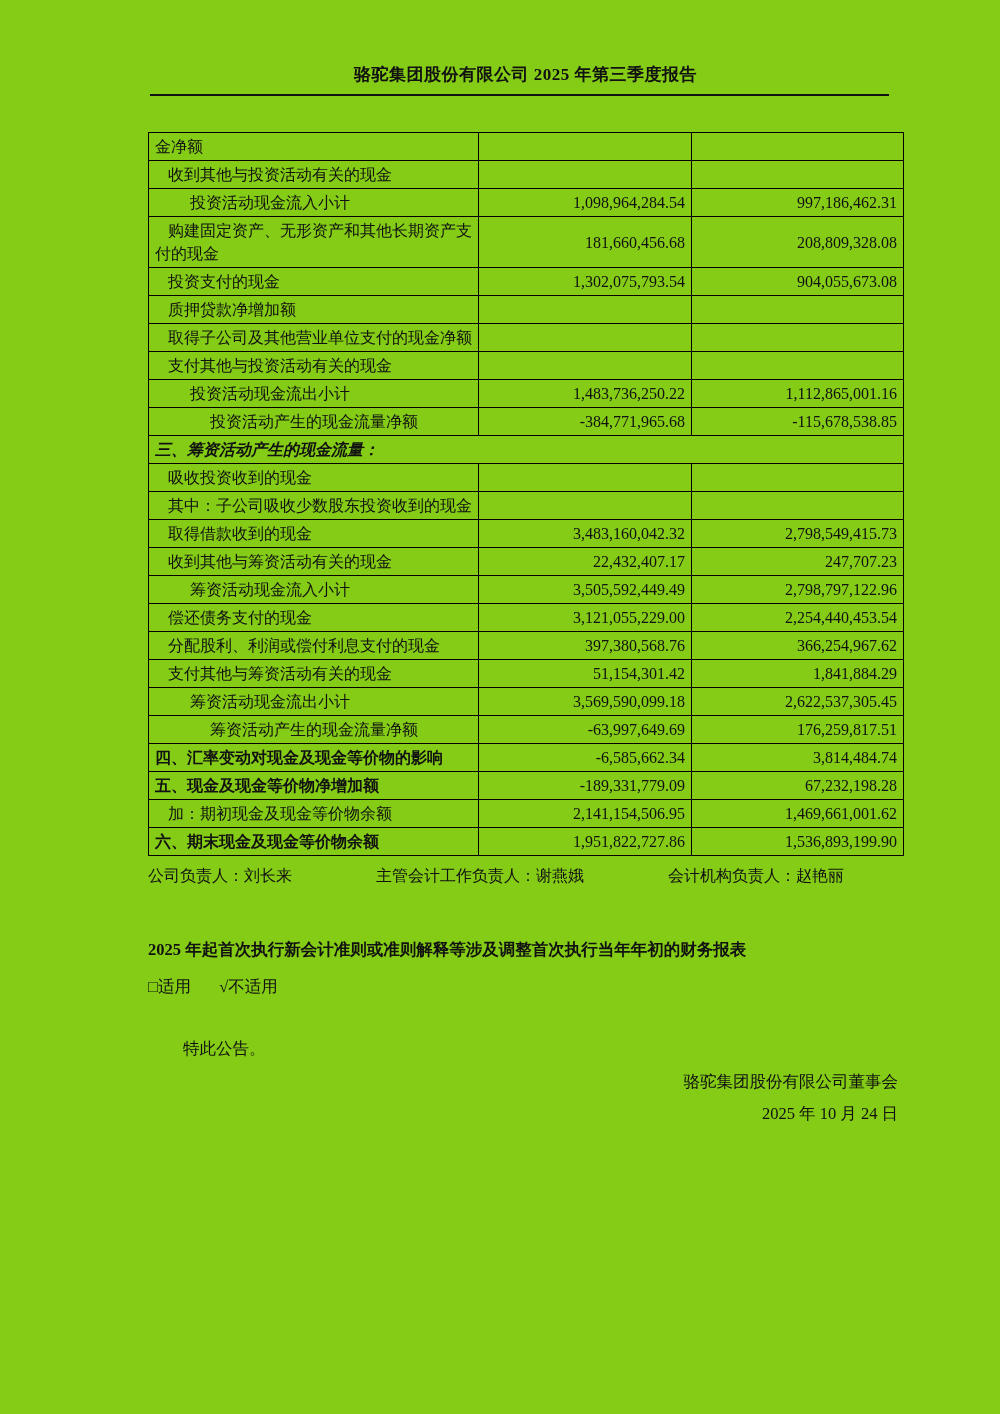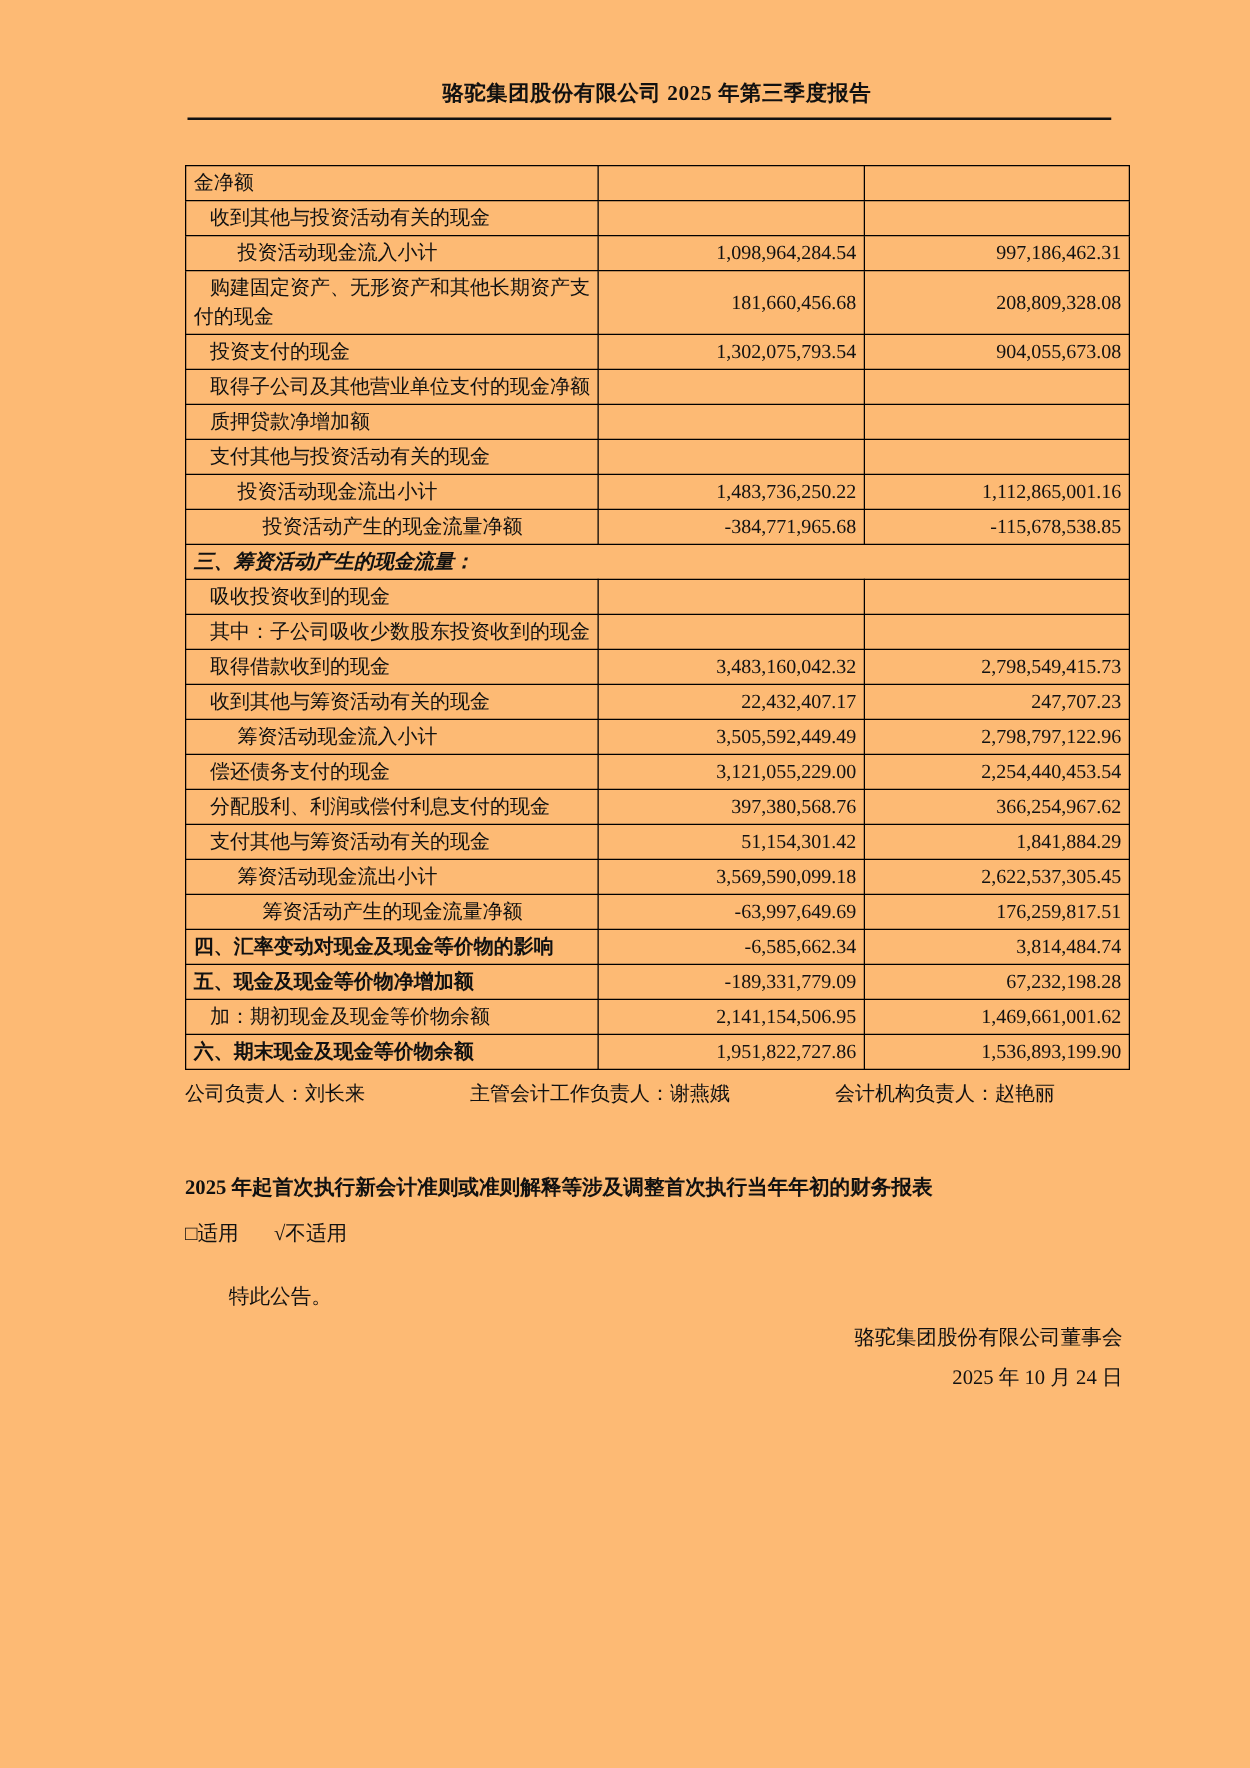--- a/index.html
+++ b/index.html
@@ -3,21 +3,21 @@
 <meta charset="utf-8">
 <style>
   * { margin: 0; padding: 0; box-sizing: border-box; }
   html, body { background: #e9e9e9; }
   body { font-family: "Liberation Serif", "DejaVu Serif", serif; }
   .page {
     position: relative;
     width: 1000px;
     height: 1414px;
     margin: 0 auto;
-    background: #fdba74;
+    background: #84cc16;
     color: #111111;
     overflow: hidden;
   }
   .content {
     position: absolute;
     left: 148px;
     width: 755px;
     top: 0;
   }
   
@@ -76,21 +76,21 @@
     font-size: 16.5px;
     line-height: 22px;
   }
   .notes .applicability {
     margin-top: 15px;
     font-size: 16.5px;
     line-height: 22px;
   }
   .notes .applicability .opt-gap { display: inline-block; width: 20px; }
   .notes .announcement {
-    margin-top: 28px;
+    margin-top: 40px;
     text-indent: 35px;
     font-size: 16.5px;
     line-height: 22px;
   }
   .notes .signoff {
     text-align: right;
     padding-right: 5px;
     font-size: 16.5px;
     line-height: 22px;
   }
@@ -144,26 +144,26 @@
             <td class="label i1">购建固定资产、无形资产和其他长期资产支付的现金</td>
             <td class="val">181,660,456.68</td>
             <td class="val">208,809,328.08</td>
           </tr>
           <tr>
             <td class="label i1">投资支付的现金</td>
             <td class="val">1,302,075,793.54</td>
             <td class="val">904,055,673.08</td>
           </tr>
           <tr>
+            <td class="label i1">质押贷款净增加额</td>
+            <td class="val"></td>
+            <td class="val"></td>
+          </tr>
+          <tr>
             <td class="label i1">取得子公司及其他营业单位支付的现金净额</td>
-            <td class="val"></td>
-            <td class="val"></td>
-          </tr>
-          <tr>
-            <td class="label i1">质押贷款净增加额</td>
             <td class="val"></td>
             <td class="val"></td>
           </tr>
           <tr>
             <td class="label i1">支付其他与投资活动有关的现金</td>
             <td class="val"></td>
             <td class="val"></td>
           </tr>
           <tr>
             <td class="label i2">投资活动现金流出小计</td>

